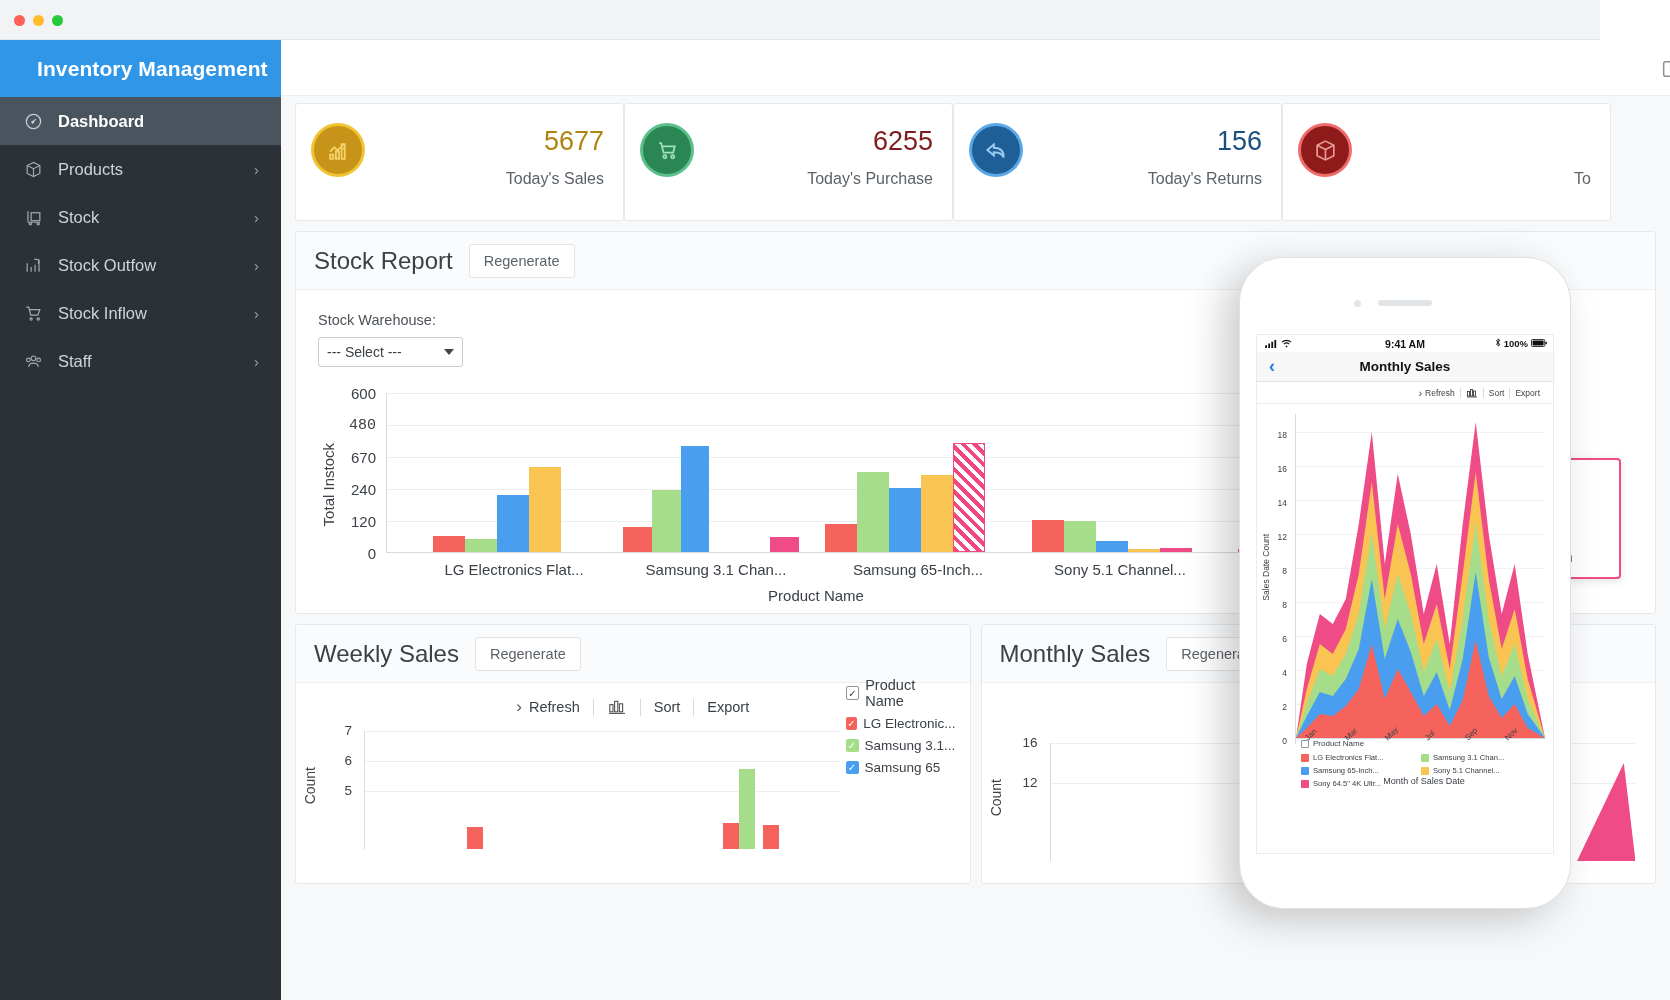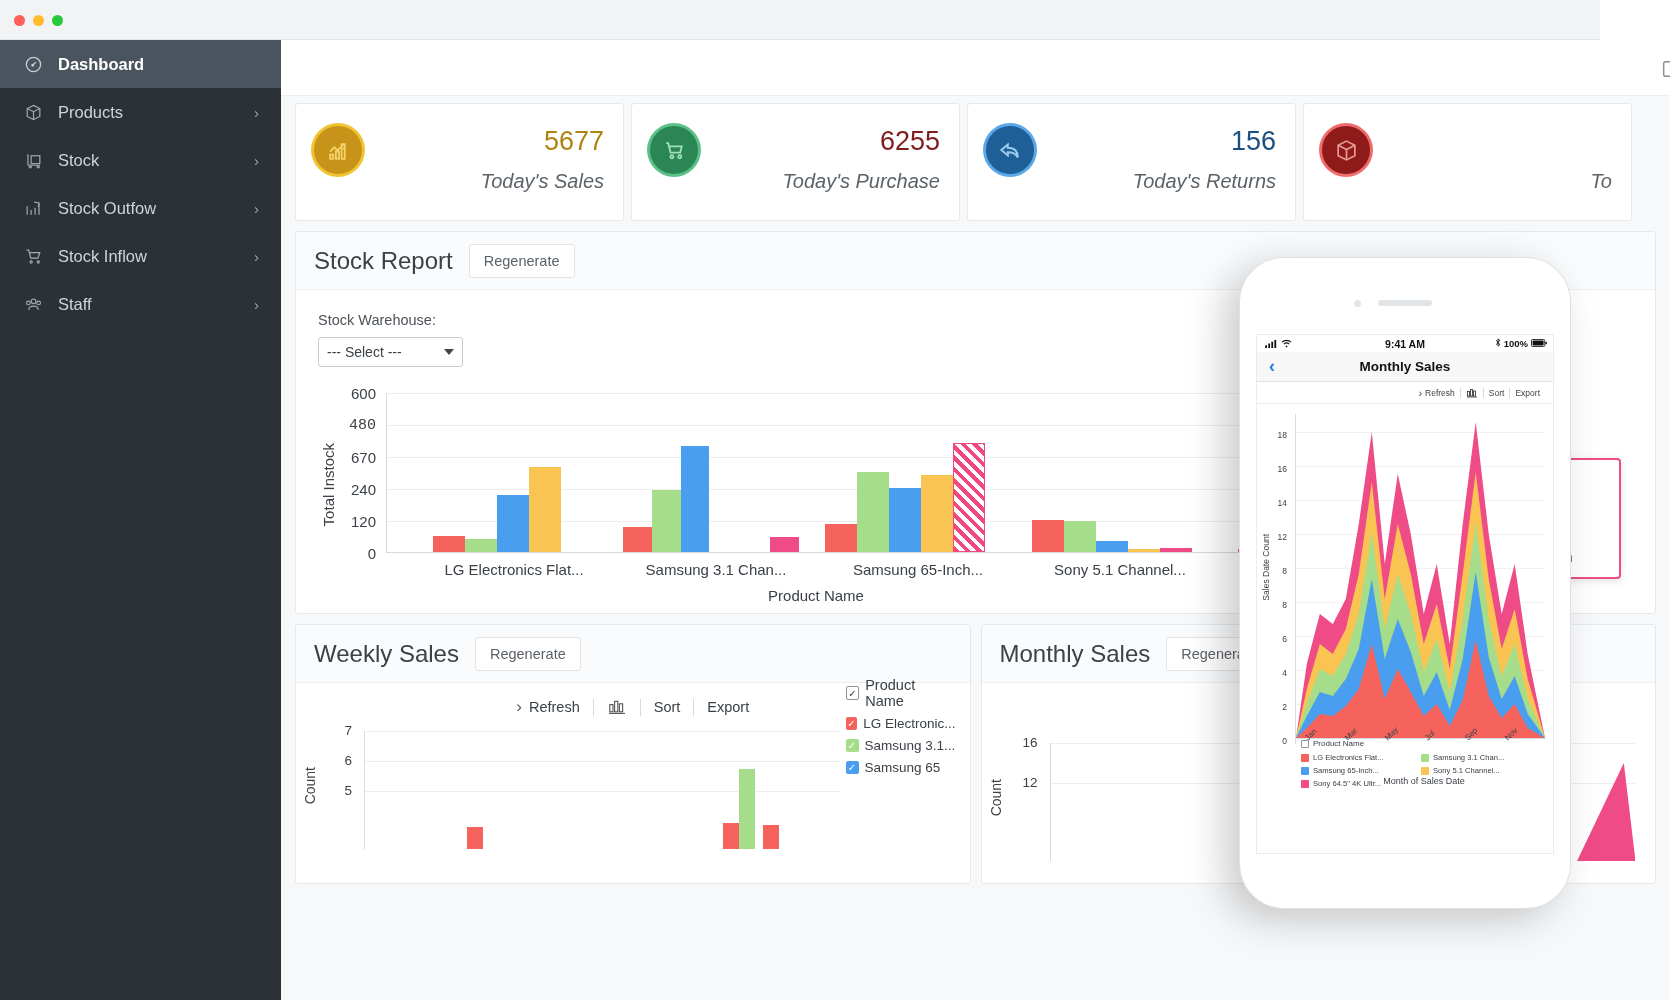--- a/index.html
+++ b/index.html
@@ -39,34 +39,34 @@
   .nav-ico svg { display:block; }
   .nav-label { margin-left:4px; }
   .nav-chev { position:absolute; right:22px; color:#9aa3ab; font-size:15px; }
 
   
   .main { position:absolute; left:281px; top:40px; width:1389px; height:960px; background:#f7f8f9; }
   .topbar { height:56px; background:#fff; border-bottom:1px solid #eceff1; position:relative; }
   .topbar-icon { position:absolute; right:-12px; top:18px; color:#7a838c; }
 
   
-  .kpis { display:flex; gap:7px; padding:7px 14px 0 14px;align-items:flex-end; }
+  .kpis { display:flex; padding:7px 14px 0 14px;align-items:flex-end; }
   .kpi {
     background:#fff; border:1px solid #e6e9ec; border-radius:3px;
     width:329px; height:118px; position:relative; flex:none;
   }
   .kpi-ico {
     position:absolute; left:18px; top:22px; width:48px; height:48px;
     border-radius:50%; display:flex; align-items:center; justify-content:center;
   }
   .kpi-num {
     position:absolute; right:19px; top:22px; font-size:27px; font-weight:400;
   }
   .kpi-lab {
-    position:absolute; right:19px; top:66px; font-size:20px; color:#5b6268;font-style:italic;
+    position:absolute; right:19px; top:66px; font-size:16px; color:#5b6268;
   }
 
   
   .panel { background:#fff; border:1px solid #e6e9ec; border-radius:3px; margin:10px 14px 0 14px; }
   .panel-head {
     height:58px; background:#fafbfc; border-bottom:1px solid #eceff1;
     display:flex; align-items:center; padding-left:18px; gap:16px;
   }
   .panel-title { font-size:24px; color:#3b4147; font-weight:400; }
   .regen {
@@ -197,20 +197,21 @@
 
   <div class="chrome">
     <div class="dots">
       <div class="dot r"></div>
       <div class="dot y"></div>
       <div class="dot g"></div>
     </div>
   </div>
 
   <div class="sidebar">
+    <div class="brand">Inventory Management</div>
 
     <div class="nav-item active">
       <span class="nav-ico">
         <svg width="19" height="19" viewBox="0 0 24 24" fill="none" stroke="#dfe3e7" stroke-width="1.6">
             <circle cx="12" cy="12" r="9"></circle>
             <path d="M15 9l-4 4"></path>
             <circle cx="11" cy="13" r="1" fill="#dfe3e7"></circle>
           </svg>
       </span>
       <span class="nav-label">Dashboard</span>

